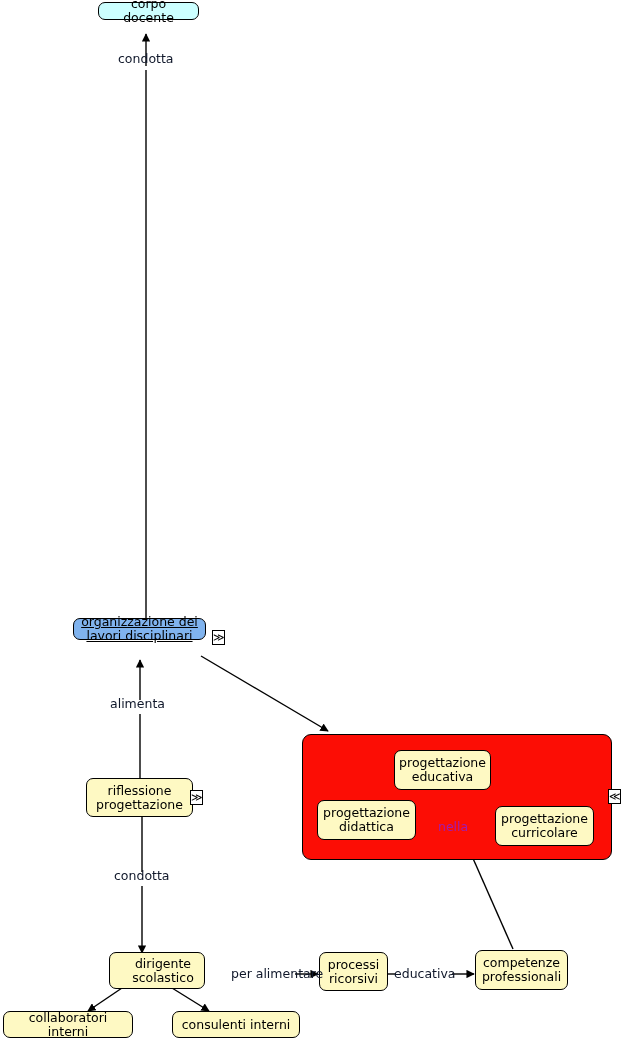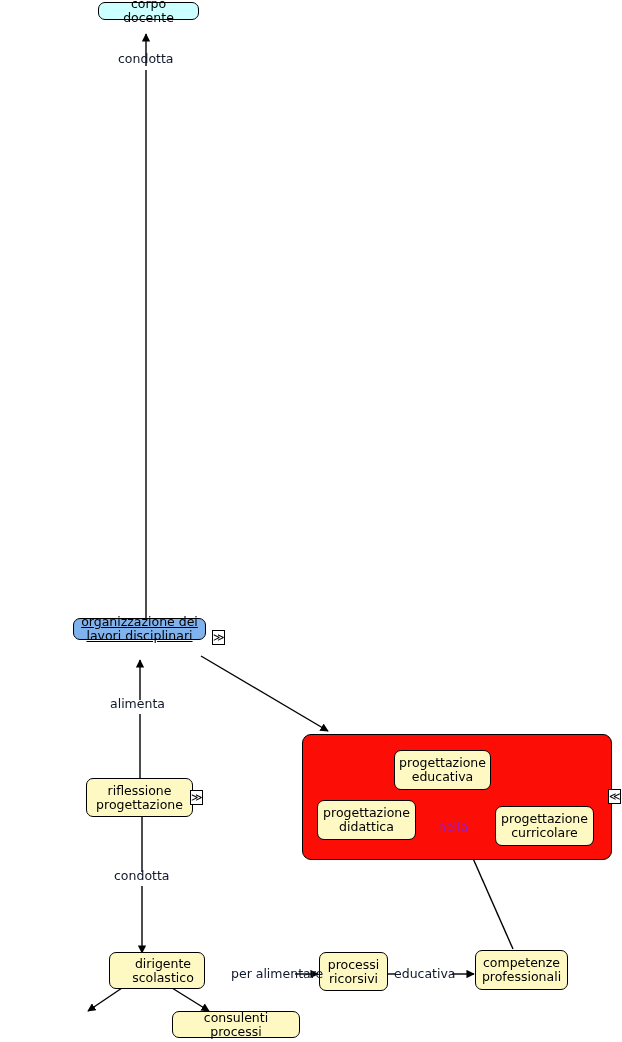--- a/index.html
+++ b/index.html
@@ -150,22 +150,23 @@
 
   <div class="node blue" style="left:73px; top:618px; width:133px; height:22px;text-decoration:underline;">organizzazione dei
 lavori disciplinari</div>
 
   <div class="node orange" style="left:86px; top:778px; width:107px; height:39px;">riflessione
 progettazione</div>
 
   <div class="node orange" style="left:109px; top:952px; width:96px; height:37px;padding-left:18px;">dirigente
 scolastico</div>
 
+  <div class="node orange" style="left:3px; top:1011px; width:130px; height:27px;">collaboratori interni</div>
 
-  <div class="node orange" style="left:172px; top:1011px; width:128px; height:27px;">consulenti processi</div>
+  <div class="node orange" style="left:172px; top:1011px; width:128px; height:27px;">consulenti interni</div>
 
   <div class="node orange" style="left:319px; top:952px; width:69px; height:39px;">processi
 ricorsivi</div>
 
   <div class="node orange" style="left:475px; top:950px; width:93px; height:40px;">competenze
 professionali</div>
 
   <div class="node orange" style="left:394px; top:750px; width:97px; height:40px;">progettazione
 educativa</div>
 

